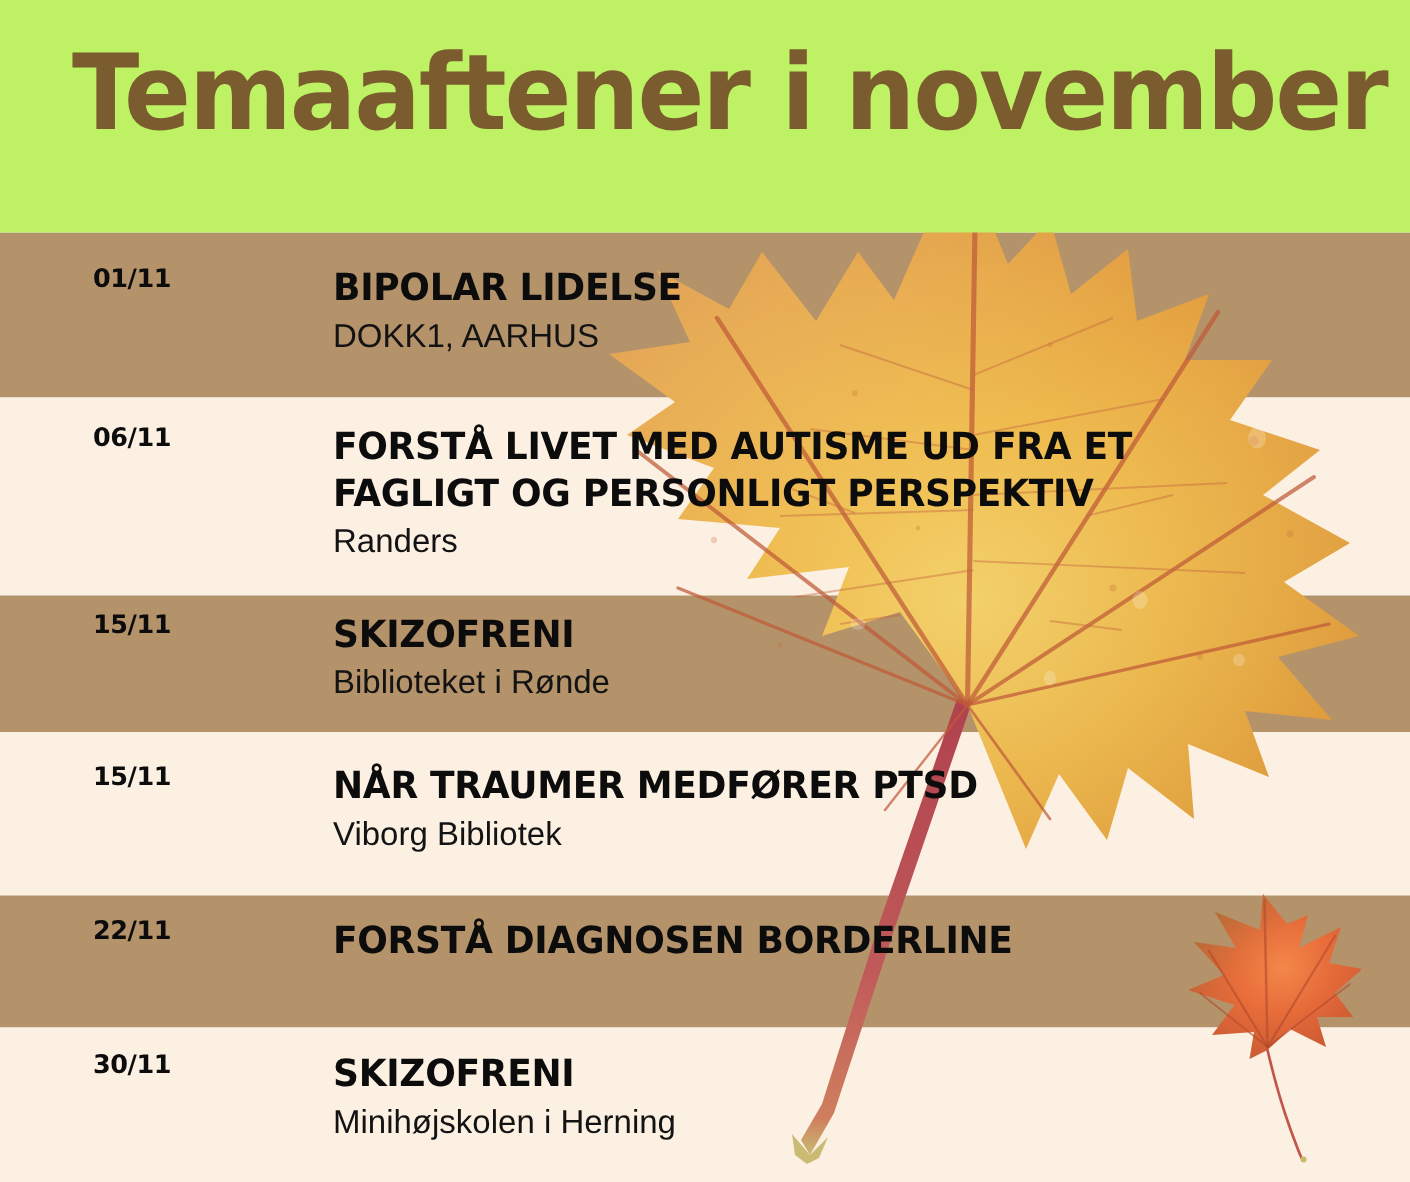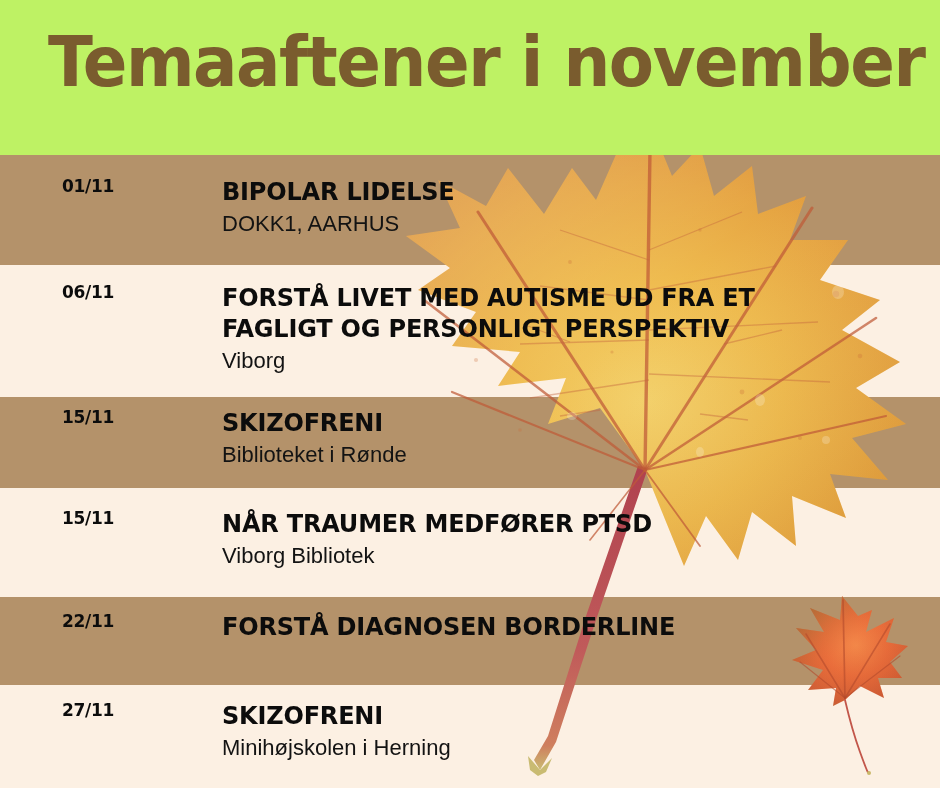--- a/index.html
+++ b/index.html
@@ -275,21 +275,21 @@
         <div class="row-body">
           <div class="row-title">BIPOLAR LIDELSE</div>
           <div class="row-venue">DOKK1, AARHUS</div>
         </div>
       </div>
       <div class="row" style="top: 282px;">
         <div class="row-date">06/11</div>
         <div class="row-body">
           <div class="row-title">FORSTÅ LIVET MED AUTISME UD FRA ET
 FAGLIGT OG PERSONLIGT PERSPEKTIV</div>
-          <div class="row-venue">Viborg</div>
+          <div class="row-venue">Randers</div>
         </div>
       </div>
       <div class="row" style="top: 407px;">
         <div class="row-date">15/11</div>
         <div class="row-body">
           <div class="row-title">SKIZOFRENI</div>
           <div class="row-venue">Biblioteket i Rønde</div>
         </div>
       </div>
       <div class="row" style="top: 508px;">
@@ -299,21 +299,21 @@
           <div class="row-venue">Viborg Bibliotek</div>
         </div>
       </div>
       <div class="row" style="top: 611px;">
         <div class="row-date">22/11</div>
         <div class="row-body">
           <div class="row-title">FORSTÅ DIAGNOSEN BORDERLINE</div>
         </div>
       </div>
       <div class="row" style="top: 700px;">
-        <div class="row-date">27/11</div>
+        <div class="row-date">30/11</div>
         <div class="row-body">
           <div class="row-title">SKIZOFRENI</div>
           <div class="row-venue">Minihøjskolen i Herning</div>
         </div>
       </div>
     </div>
 
 </div>
 
 </body></html>

